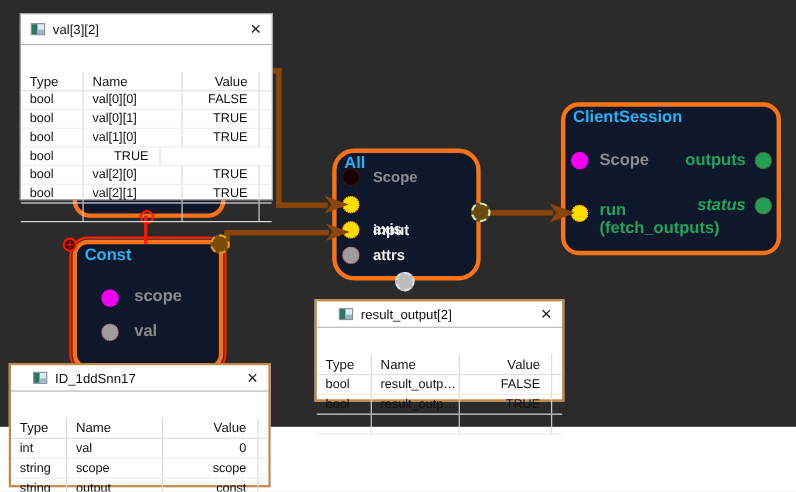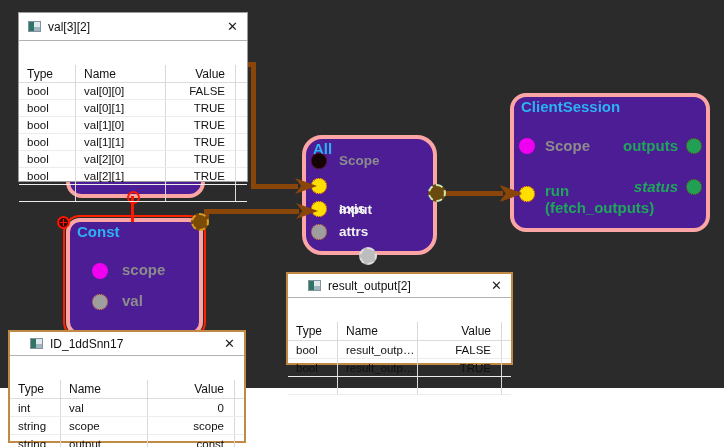--- a/index.html
+++ b/index.html
@@ -1,22 +1,22 @@
 <!DOCTYPE html>
 <html><head>
 <meta charset="utf-8">
 <style>
   html,body{margin:0;padding:0;background:#ffffff;}
   .stage{position:relative;width:724px;height:447px;background:#ffffff;overflow:hidden;
          font-family:"Liberation Sans",sans-serif;}
   .canvas{position:absolute;left:0;top:0;width:724px;height:388px;background:#2b2b2b;z-index:0;}
 
   
-  .node{position:absolute;box-sizing:border-box;border:4px solid #fca5a5;border-radius:18px;
-        background:#4c1d95;z-index:3;}
+  .node{position:absolute;box-sizing:border-box;border:4px solid #f97316;border-radius:18px;
+        background:#0f172a;z-index:3;}
   .node.selected{outline:2px solid #ff2000;outline-offset:1px;}
   .node-title{position:absolute;left:7px;top:1px;font-size:15px;font-weight:bold;color:#2bb2f4;white-space:nowrap;}
   .plabel{position:absolute;font-size:13.5px;font-weight:bold;line-height:16px;white-space:nowrap;}
   .plabel.gray{color:#8c8c8c;}
   .plabel.white{color:#f2f2f2;}
   .plabel.green{color:#1ea65a;}
   .plabel.big{font-size:15px;}
   .pcirc{position:absolute;width:16px;height:16px;border-radius:50%;box-sizing:border-box;}
   .ring-red{border:1.5px dotted #c03020;}
   .ring-darkred{border:1.5px dotted #7a1a12;}
@@ -166,21 +166,20 @@
         <div class="tcell gut"></div>
       </div>
       <div class="trow">
         <div class="tcell c1">bool</div>
         <div class="tcell c2">val[1][0]</div>
         <div class="tcell c3 val">TRUE</div>
         <div class="tcell gut"></div>
       </div>
       <div class="trow">
         <div class="tcell c1">bool</div>
-        <div class="tcell c2">val[1][1]</div>
         <div class="tcell c3 val">TRUE</div>
         <div class="tcell gut"></div>
       </div>
       <div class="trow">
         <div class="tcell c1">bool</div>
         <div class="tcell c2">val[2][0]</div>
         <div class="tcell c3 val">TRUE</div>
         <div class="tcell gut"></div>
       </div>
       <div class="trow">

